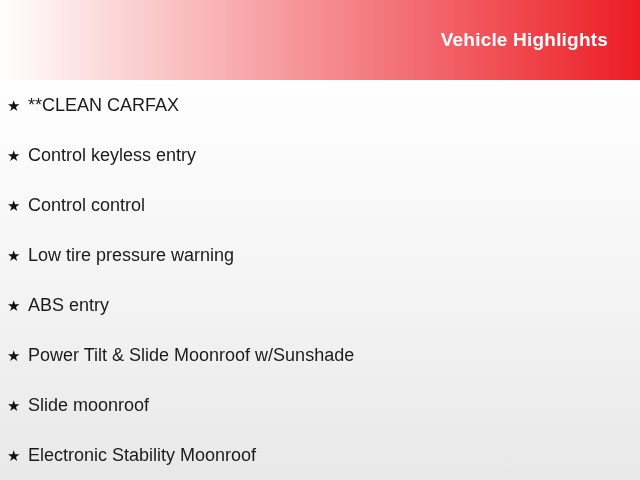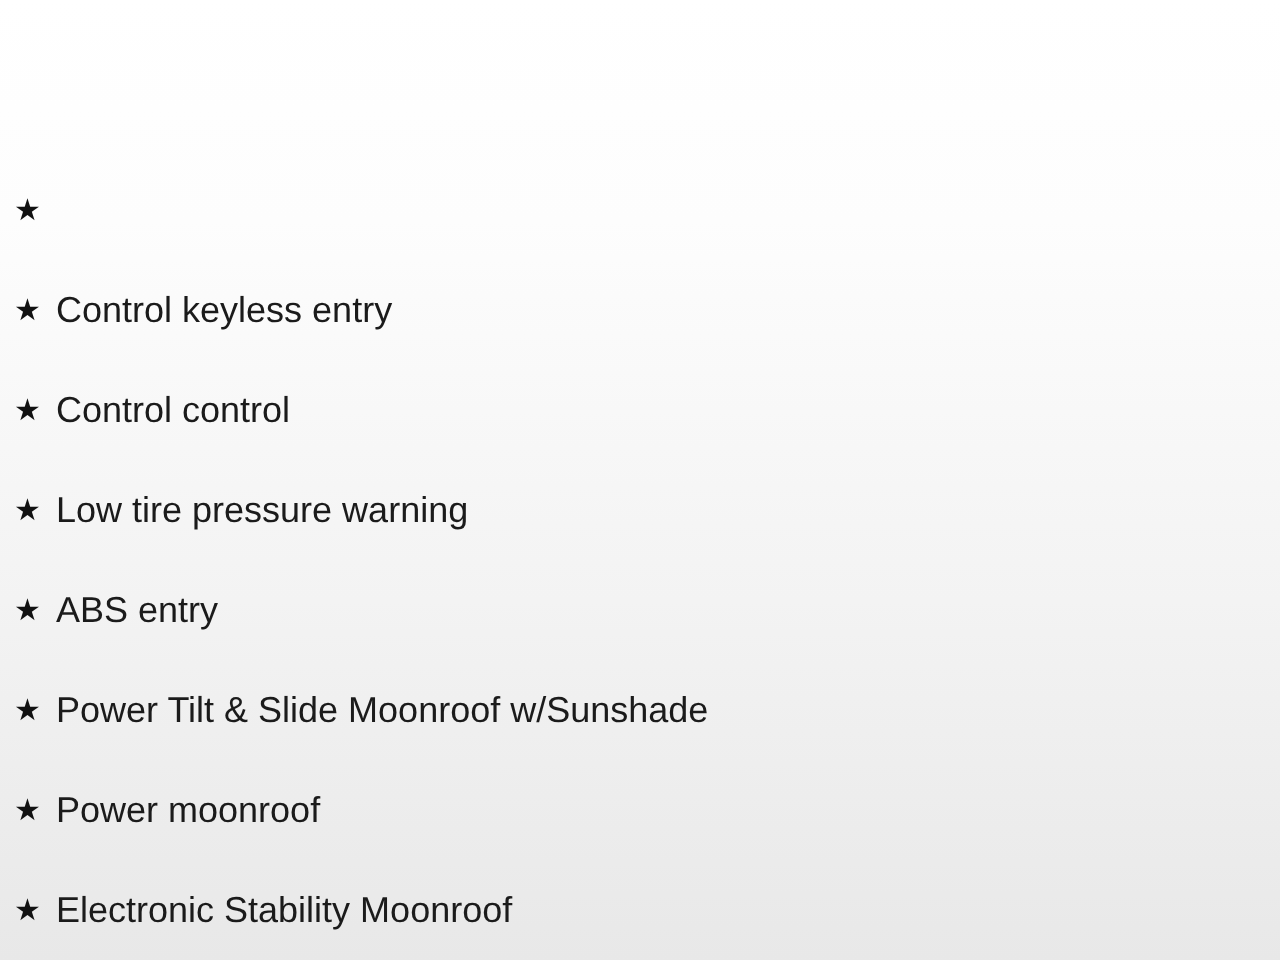--- a/index.html
+++ b/index.html
@@ -66,25 +66,29 @@
     line-height: 1;
     color: #1b1b1b;
     white-space: nowrap;
   }
 </style>
 </head>
 <body>
 
 <div class="page">
 
+  <div class="header">
+    <span class="title">Vehicle Highlights</span>
+  </div>
 
   <div class="list">
 
     <div class="row">
       <span class="star">★</span>
+      <span class="label">**CLEAN CARFAX</span>
     </div>
 
     <div class="row">
       <span class="star">★</span>
       <span class="label">Control keyless entry</span>
     </div>
 
     <div class="row">
       <span class="star">★</span>
       <span class="label">Control control</span>
@@ -100,21 +104,21 @@
       <span class="label">ABS entry</span>
     </div>
 
     <div class="row">
       <span class="star">★</span>
       <span class="label">Power Tilt &amp; Slide Moonroof w/Sunshade</span>
     </div>
 
     <div class="row">
       <span class="star">★</span>
-      <span class="label">Power moonroof</span>
+      <span class="label">Slide moonroof</span>
     </div>
 
     <div class="row">
       <span class="star">★</span>
       <span class="label">Electronic Stability Moonroof</span>
     </div>
 
   </div>
 
 </div>

